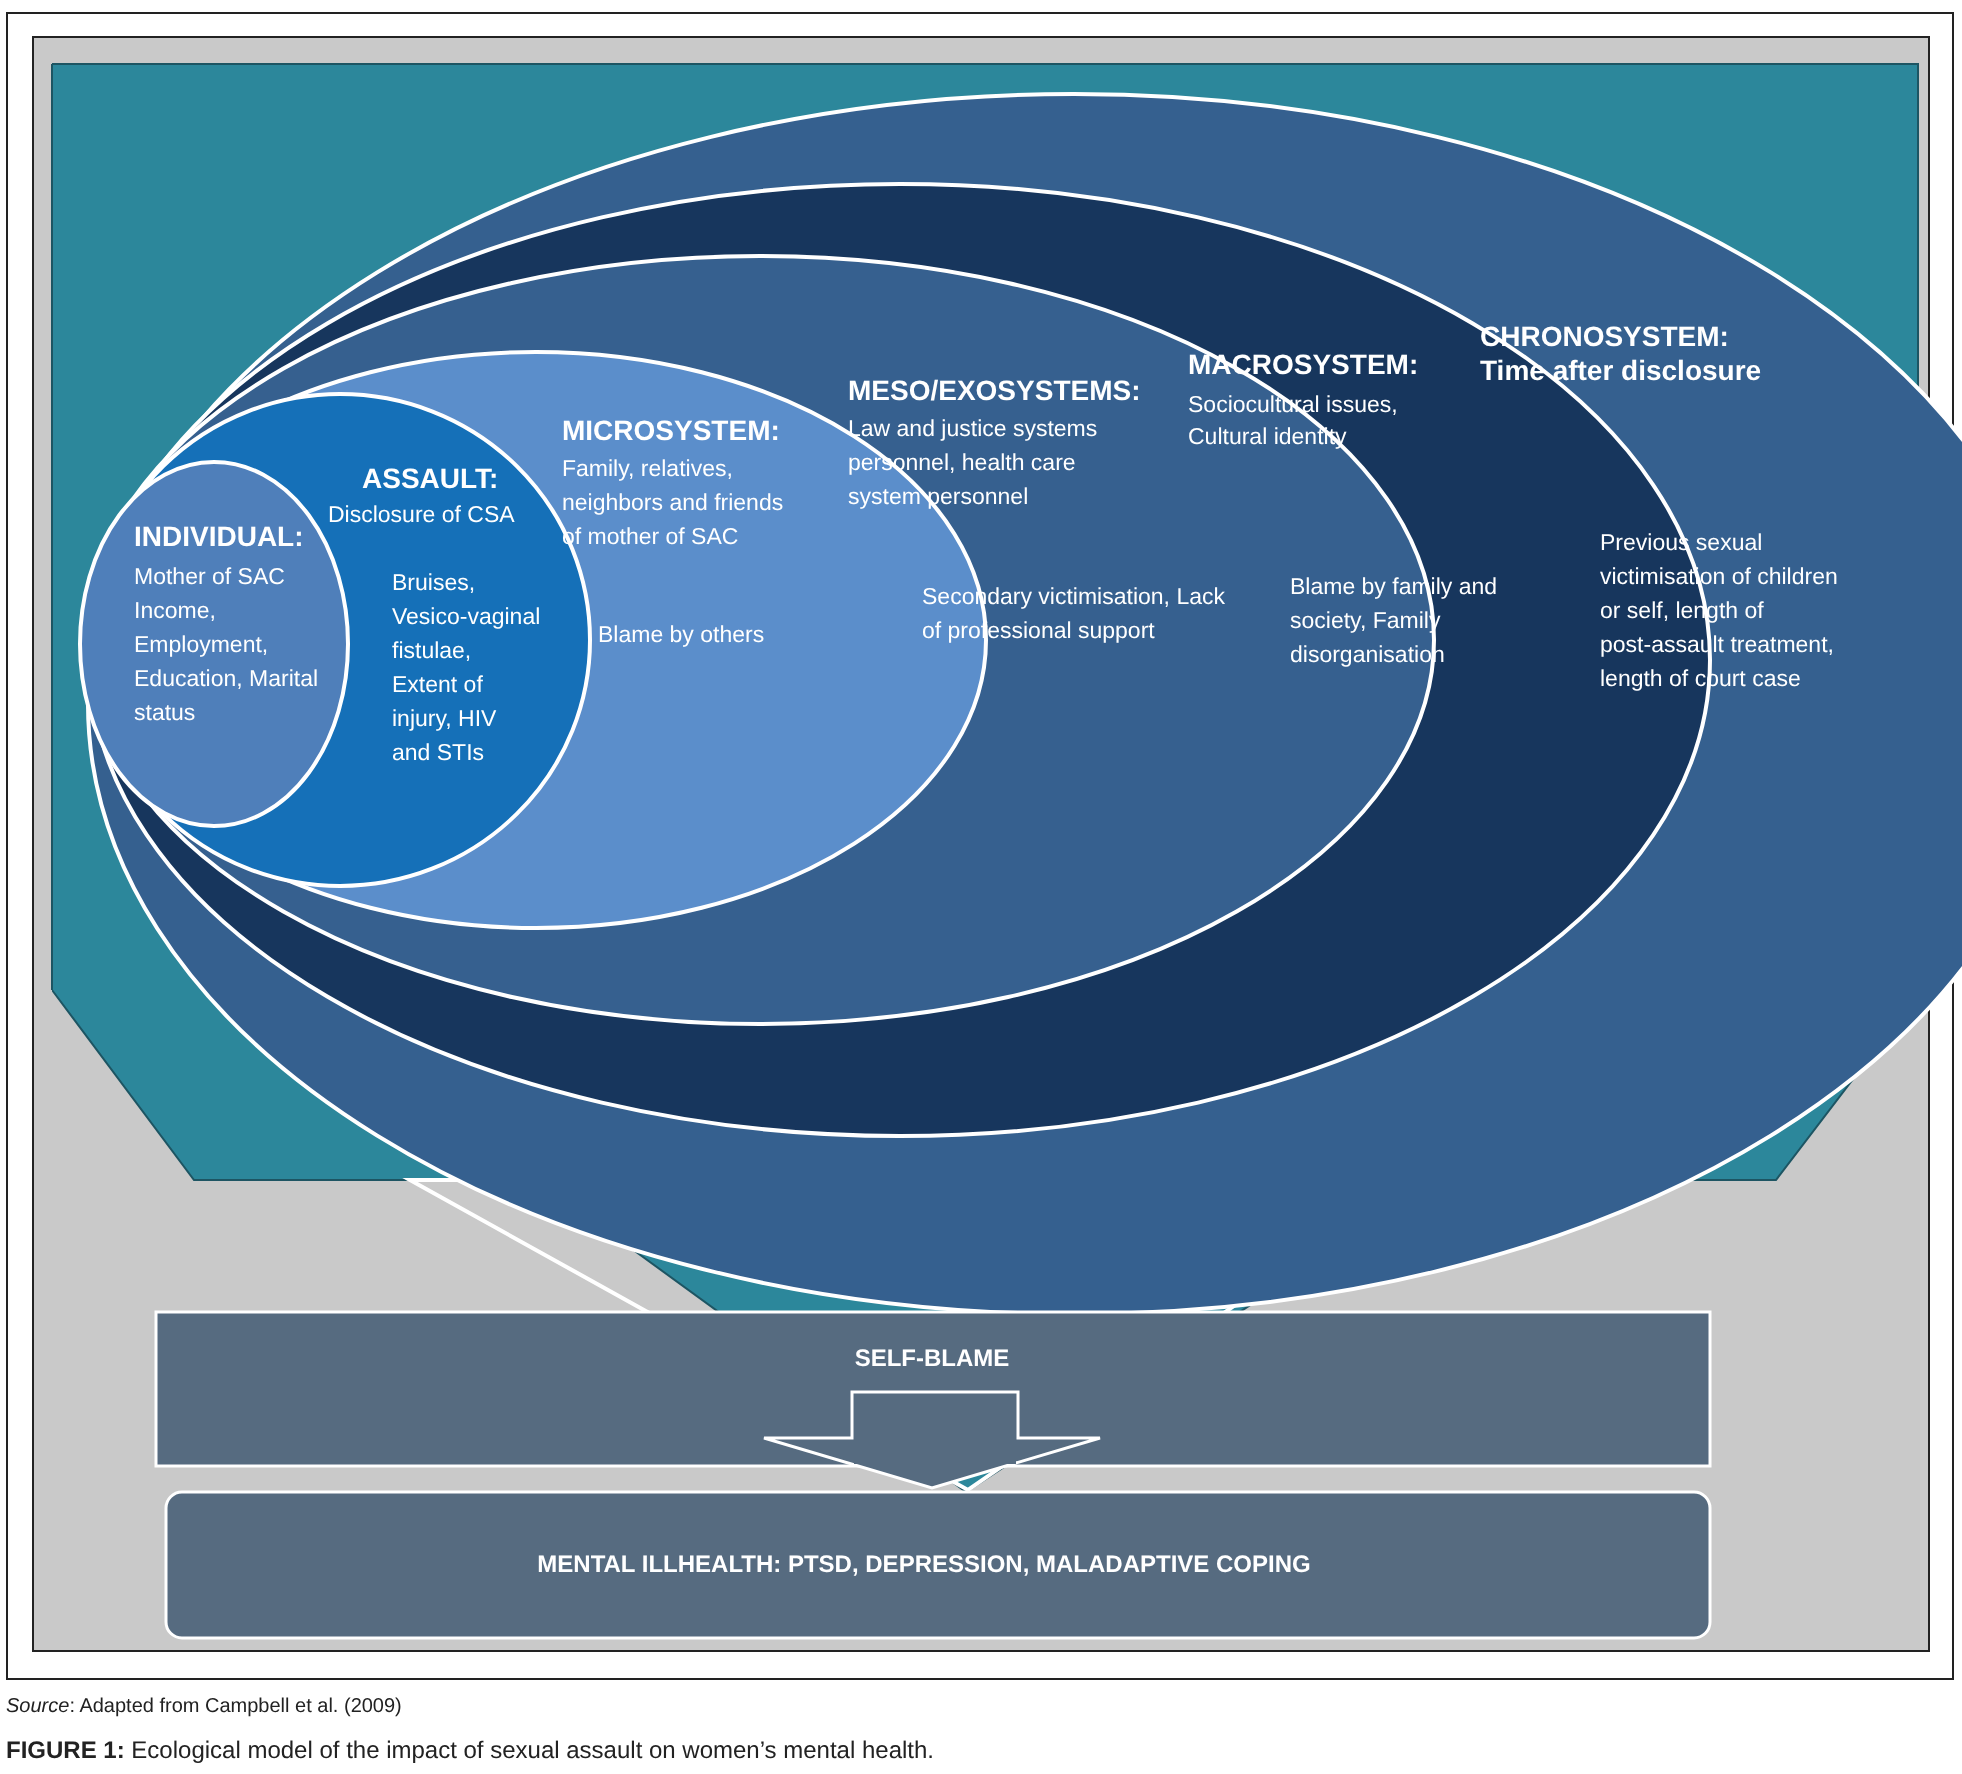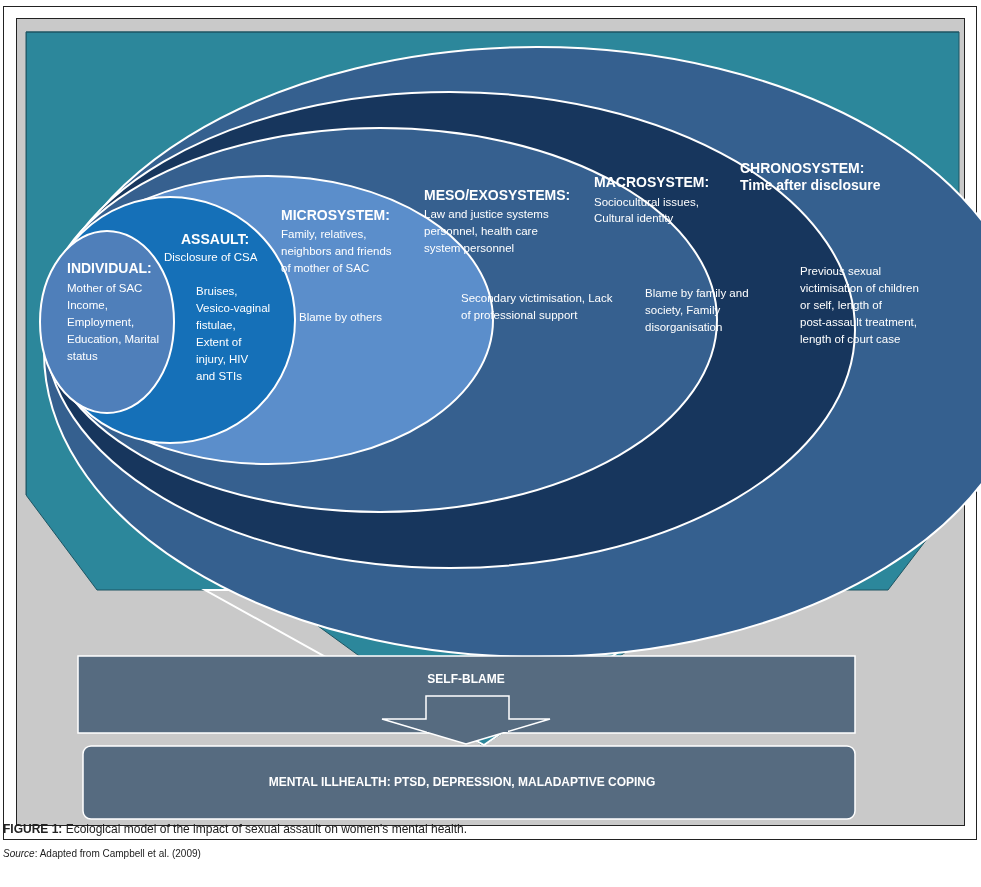--- a/index.html
+++ b/index.html
@@ -4,21 +4,21 @@
 <style>
   html, body { margin: 0; padding: 0; background: #ffffff; }
   body { width: 981px; height: 887px; position: relative; overflow: hidden; font-family: "Liberation Sans", "DejaVu Sans", sans-serif; }
   #figure { position: absolute; left: 0; top: 0; width: 981px; height: 887px; }
   svg text { font-family: "Liberation Sans", "DejaVu Sans", sans-serif; fill: #ffffff; }
   .hd { font-weight: bold; font-size: 14px; }
   .bd { font-size: 11.5px; }
   .bx { font-weight: bold; font-size: 12px; }
   .cap { position: absolute; left: 3px; font-size: 10px; color: #222; }
   #source { top: 848px; }
-  #caption { top: 822px; font-size: 12px; }
+  #caption { top: 868px; font-size: 12px; }
   #caption b { font-weight: bold; }
 </style>
 </head>
 <body>
 
 <svg id="figure" width="981" height="887" viewBox="0 0 981 887">
 
   <rect x="3.5" y="6.5" width="973" height="833" fill="#ffffff" stroke="#222" stroke-width="1"></rect>
   <rect x="16.5" y="18.5" width="948" height="807" fill="#c9c9c9" stroke="#222" stroke-width="1"></rect>
 

